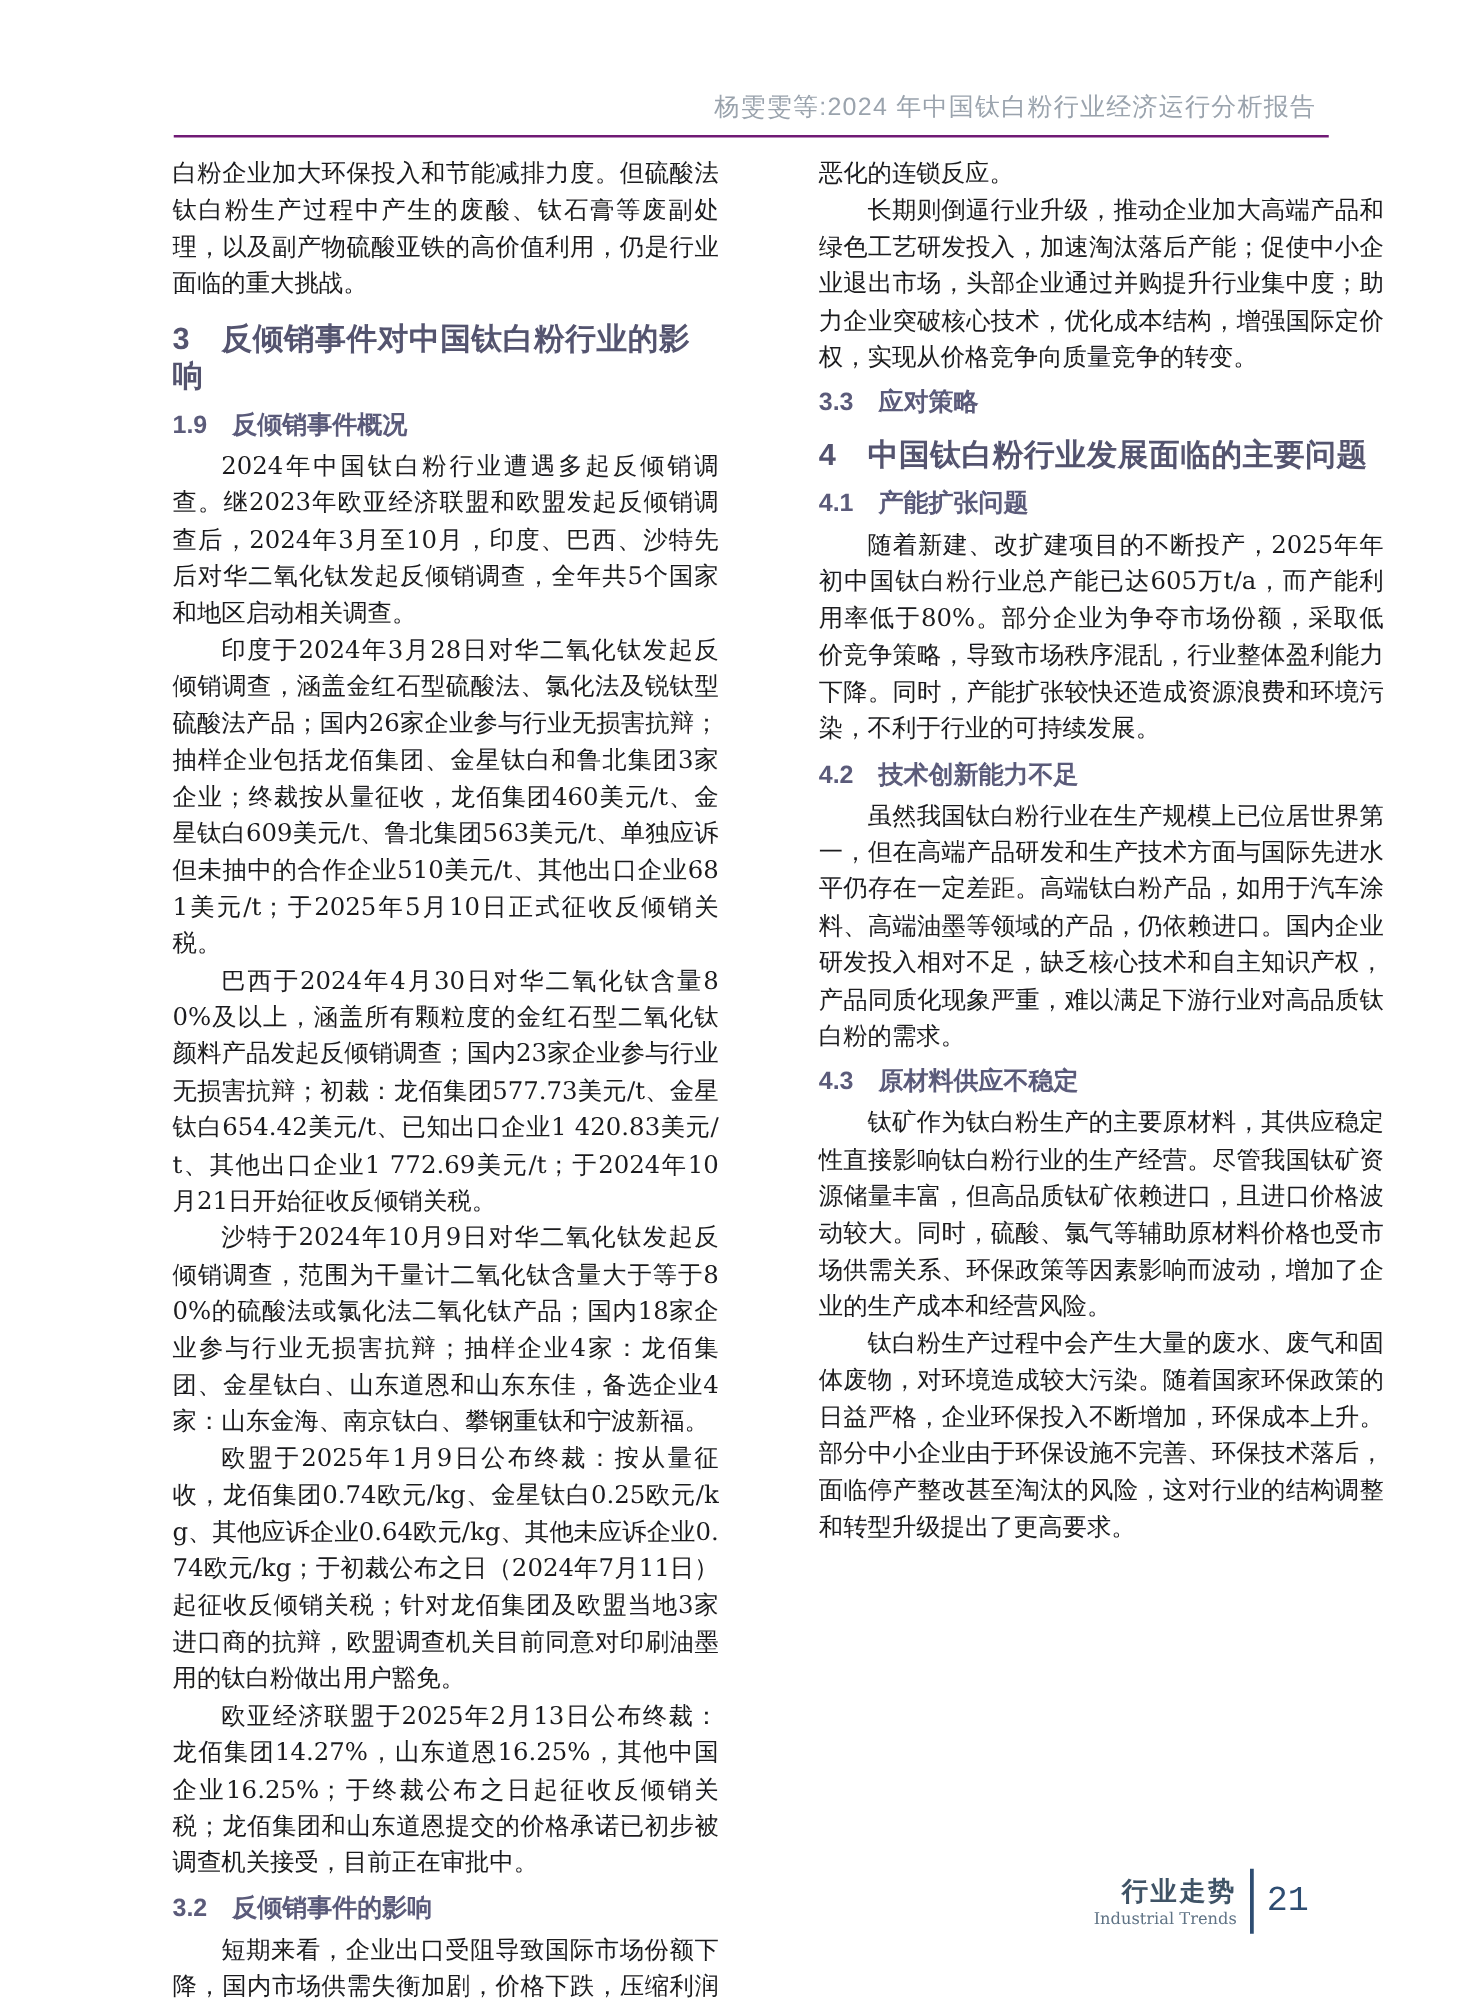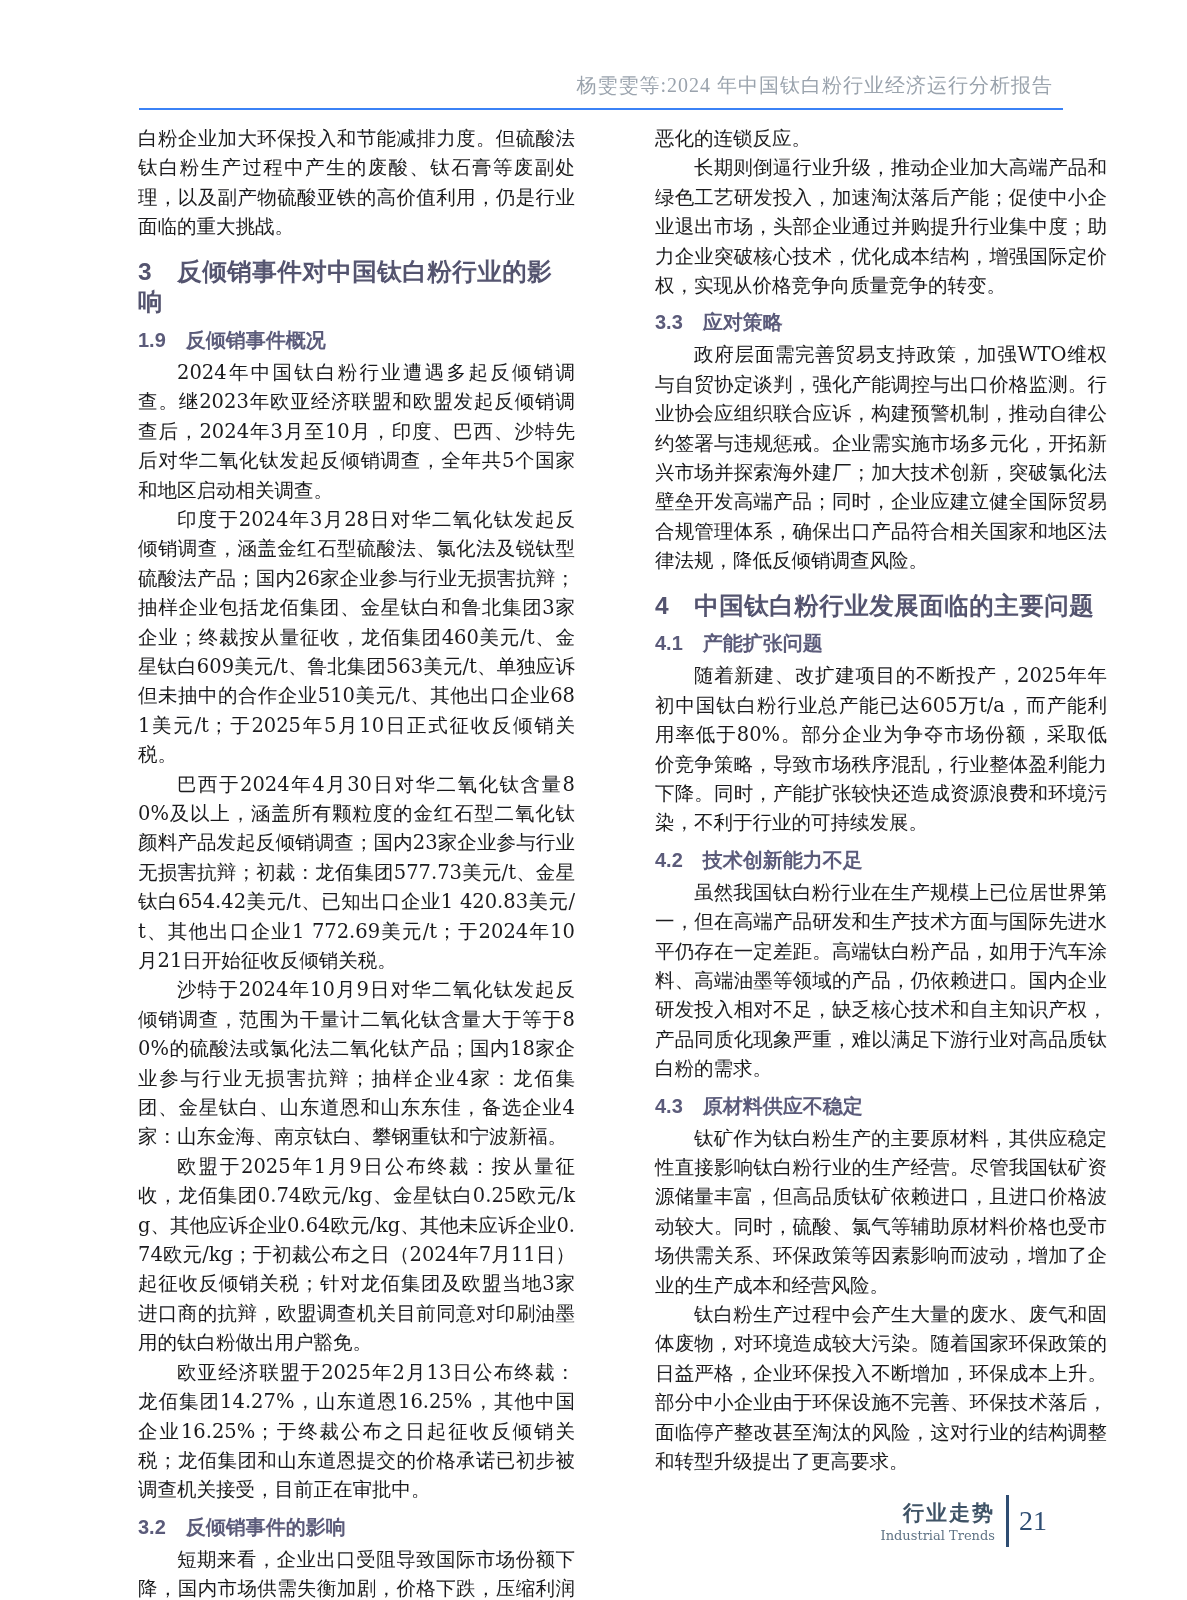--- a/index.html
+++ b/index.html
@@ -8,26 +8,26 @@
     width:1187px; height:1600px;
     background:#ffffff;
     font-family:"DejaVu Serif","Liberation Serif",serif;
     overflow:hidden;
   }
   
   .running-header {
     position:absolute;
     top:72px; left:139px; width:914px;
     text-align:right;
-    font-family:Liberation Serif, serif;
+    font-family:Liberation Sans, sans-serif;
     font-size:20px;
     color:#9aa3ad;
     letter-spacing:1px;
     padding:0 10px 9px 0;
-    border-bottom:2px solid #3b82f6;
+    border-bottom:2px solid #701a75;
   }
   
   .col { position:absolute; top:124px; }
   .col-left  { left:138px; width:437px; }
   .col-right { left:608px; width:452px;margin-left:47px; }
 
   .body-p {
     margin:0;
     font-size:19.5px;
     line-height:29.4px;
@@ -75,21 +75,21 @@
     font-size:13px;
     color:#5f7385;
     margin-top:1px;
   }
   .footer-bar {
     width:3px; height:52px;
     background:#2e4d72;
     margin:0 10px 0 2px;
   }
   .footer-num {
-    font-family:Liberation Serif, serif;
+    font-family:Liberation Mono, monospace;
     font-size:28px;
     color:#2e4d72;
   }
 </style>
 </head>
 <body>
 
 <div class="page">
 
   <div class="running-header">杨雯雯等:2024 年中国钛白粉行业经济运行分析报告</div>
@@ -105,21 +105,20 @@
       <p class="body-p indent">欧盟于2025年1月9日公布终裁：按从量征收，龙佰集团0.74欧元/kg、金星钛白0.25欧元/kg、其他应诉企业0.64欧元/kg、其他未应诉企业0.74欧元/kg；于初裁公布之日（2024年7月11日）起征收反倾销关税；针对龙佰集团及欧盟当地3家进口商的抗辩，欧盟调查机关目前同意对印刷油墨用的钛白粉做出用户豁免。</p>
       <p class="body-p indent">欧亚经济联盟于2025年2月13日公布终裁：龙佰集团14.27%，山东道恩16.25%，其他中国企业16.25%；于终裁公布之日起征收反倾销关税；龙佰集团和山东道恩提交的价格承诺已初步被调查机关接受，目前正在审批中。</p>
       <div class="sec-h2">3.2　反倾销事件的影响</div>
       <p class="body-p indent">短期来看，企业出口受阻导致国际市场份额下降，国内市场供需失衡加剧，价格下跌，压缩利润空间，中小企业面临生存危机，同时引发国际贸易环境</p>
     </div>
 
   <div class="col col-right">
       <p class="body-p">恶化的连锁反应。</p>
       <p class="body-p indent">长期则倒逼行业升级，推动企业加大高端产品和绿色工艺研发投入，加速淘汰落后产能；促使中小企业退出市场，头部企业通过并购提升行业集中度；助力企业突破核心技术，优化成本结构，增强国际定价权，实现从价格竞争向质量竞争的转变。</p>
       <div class="sec-h2">3.3　应对策略</div>
-      <p class="body-p indent">政府层面需完善贸易支持政策，加强WTO维权与自贸协定谈判，强化产能调控与出口价格监测。行业协会应组织联合应诉，构建预警机制，推动自律公约签署与违规惩戒。企业需实施市场多元化，开拓新兴市场并探索海外建厂；加大技术创新，突破氯化法壁垒开发高端产品；同时，企业应建立健全国际贸易合规管理体系，确保出口产品符合相关国家和地区法律法规，降低反倾销调查风险。</p>
       <div class="sec-h1">4　中国钛白粉行业发展面临的主要问题</div>
       <div class="sec-h2">4.1　产能扩张问题</div>
       <p class="body-p indent">随着新建、改扩建项目的不断投产，2025年年初中国钛白粉行业总产能已达605万t/a，而产能利用率低于80%。部分企业为争夺市场份额，采取低价竞争策略，导致市场秩序混乱，行业整体盈利能力下降。同时，产能扩张较快还造成资源浪费和环境污染，不利于行业的可持续发展。</p>
       <div class="sec-h2">4.2　技术创新能力不足</div>
       <p class="body-p indent">虽然我国钛白粉行业在生产规模上已位居世界第一，但在高端产品研发和生产技术方面与国际先进水平仍存在一定差距。高端钛白粉产品，如用于汽车涂料、高端油墨等领域的产品，仍依赖进口。国内企业研发投入相对不足，缺乏核心技术和自主知识产权，产品同质化现象严重，难以满足下游行业对高品质钛白粉的需求。</p>
       <div class="sec-h2">4.3　原材料供应不稳定</div>
       <p class="body-p indent">钛矿作为钛白粉生产的主要原材料，其供应稳定性直接影响钛白粉行业的生产经营。尽管我国钛矿资源储量丰富，但高品质钛矿依赖进口，且进口价格波动较大。同时，硫酸、氯气等辅助原材料价格也受市场供需关系、环保政策等因素影响而波动，增加了企业的生产成本和经营风险。</p>
       <p class="body-p indent">钛白粉生产过程中会产生大量的废水、废气和固体废物，对环境造成较大污染。随着国家环保政策的日益严格，企业环保投入不断增加，环保成本上升。部分中小企业由于环保设施不完善、环保技术落后，面临停产整改甚至淘汰的风险，这对行业的结构调整和转型升级提出了更高要求。</p>
     </div>
 

